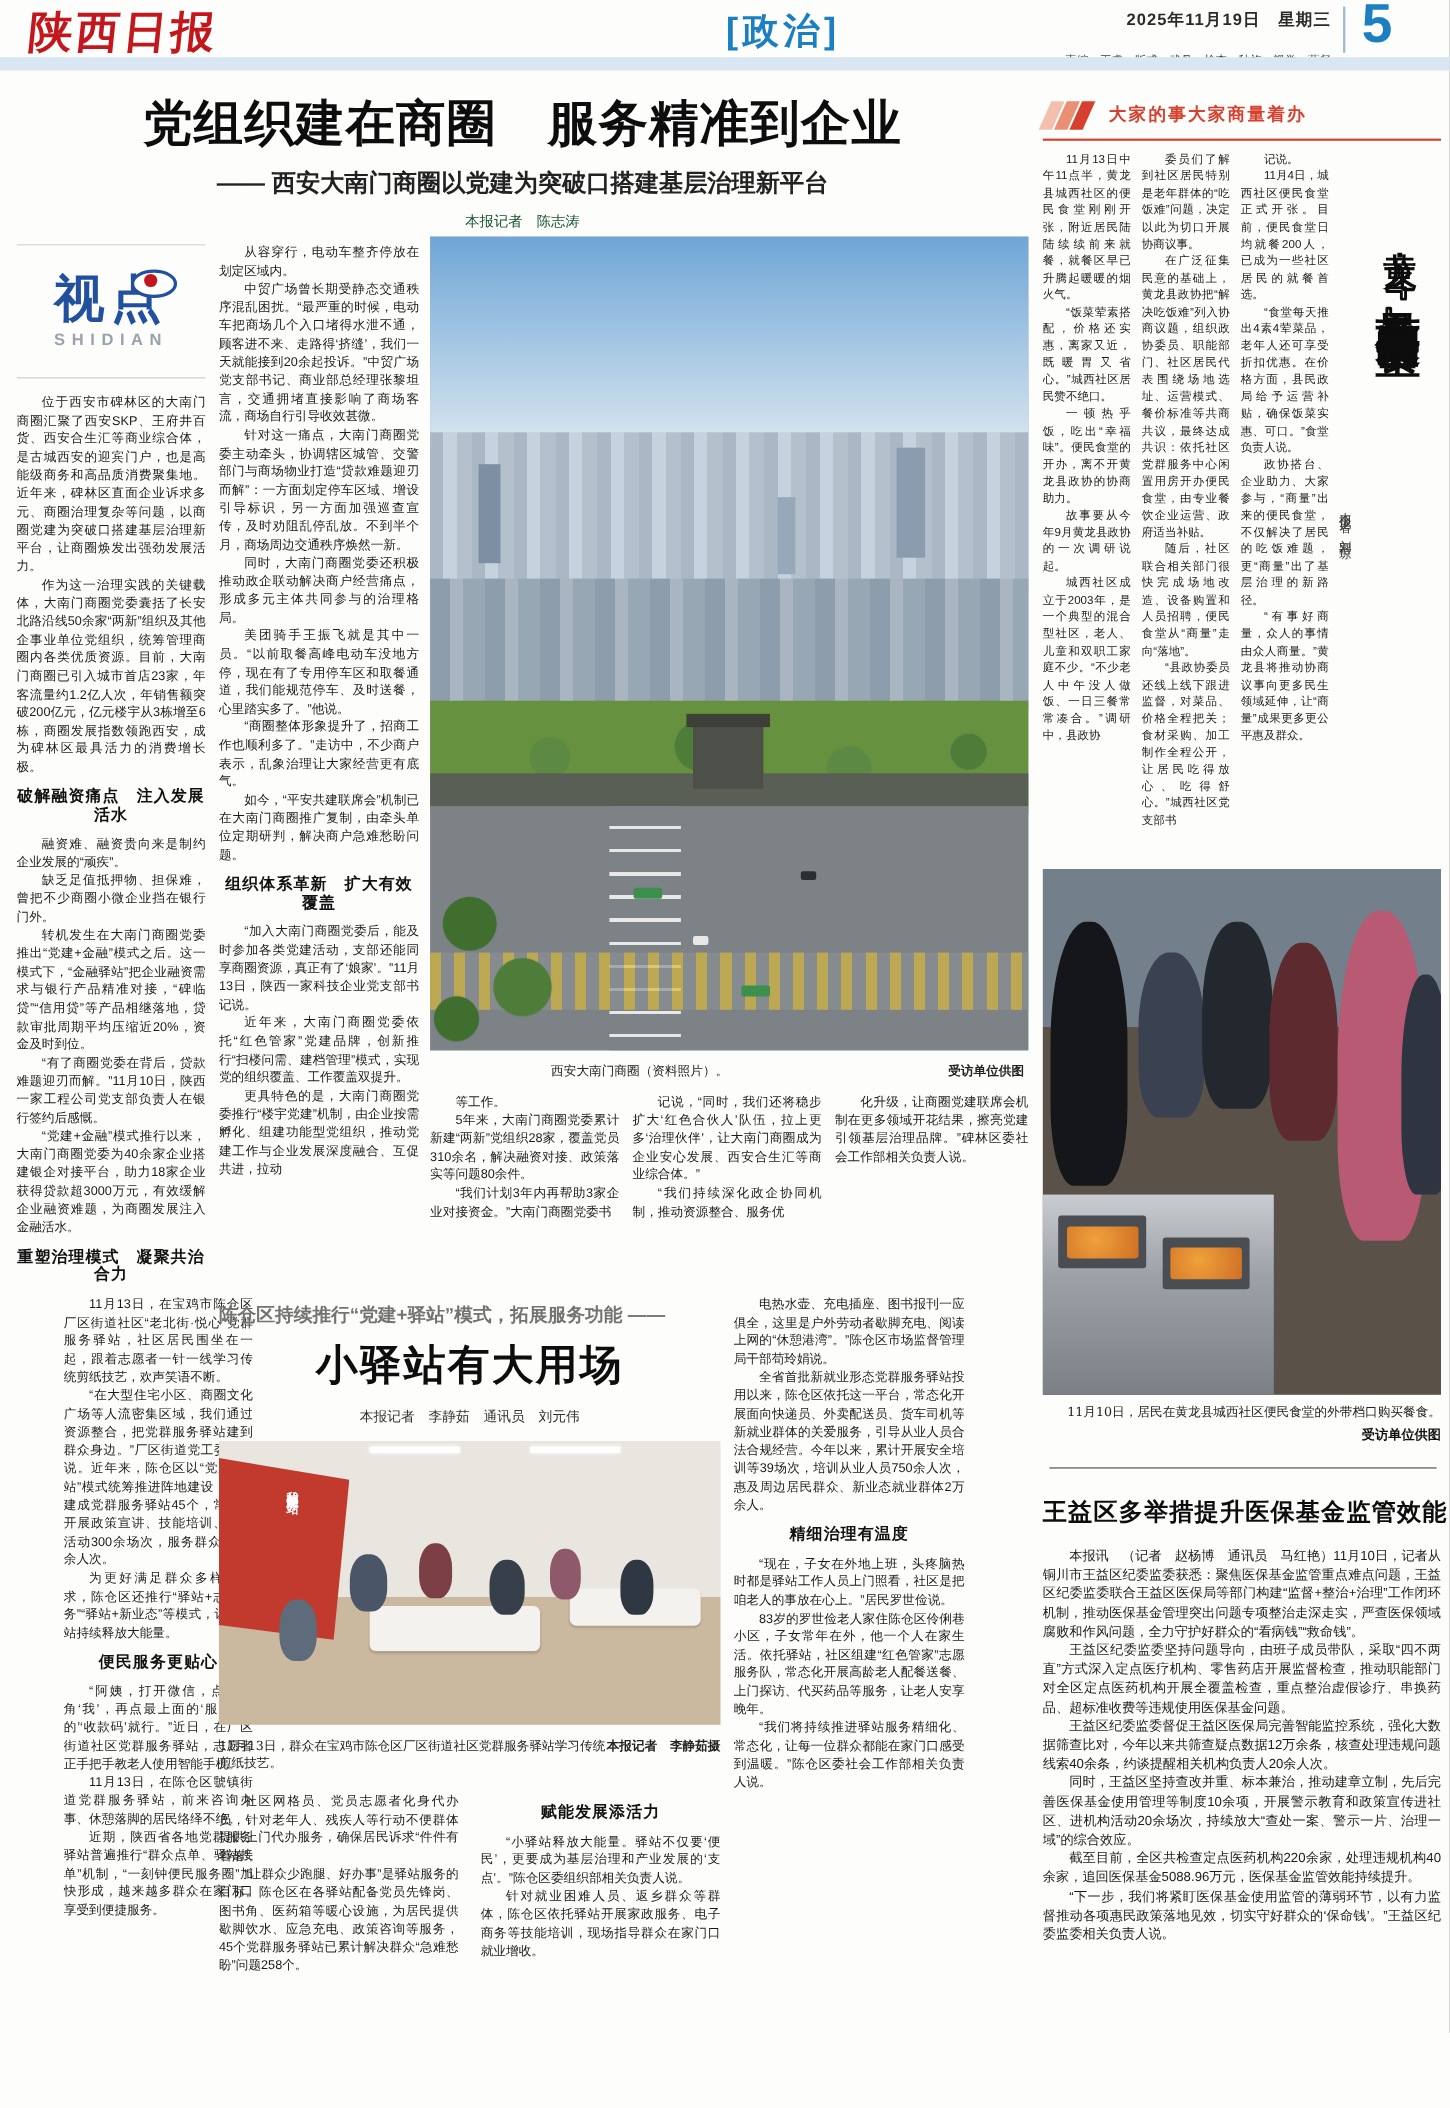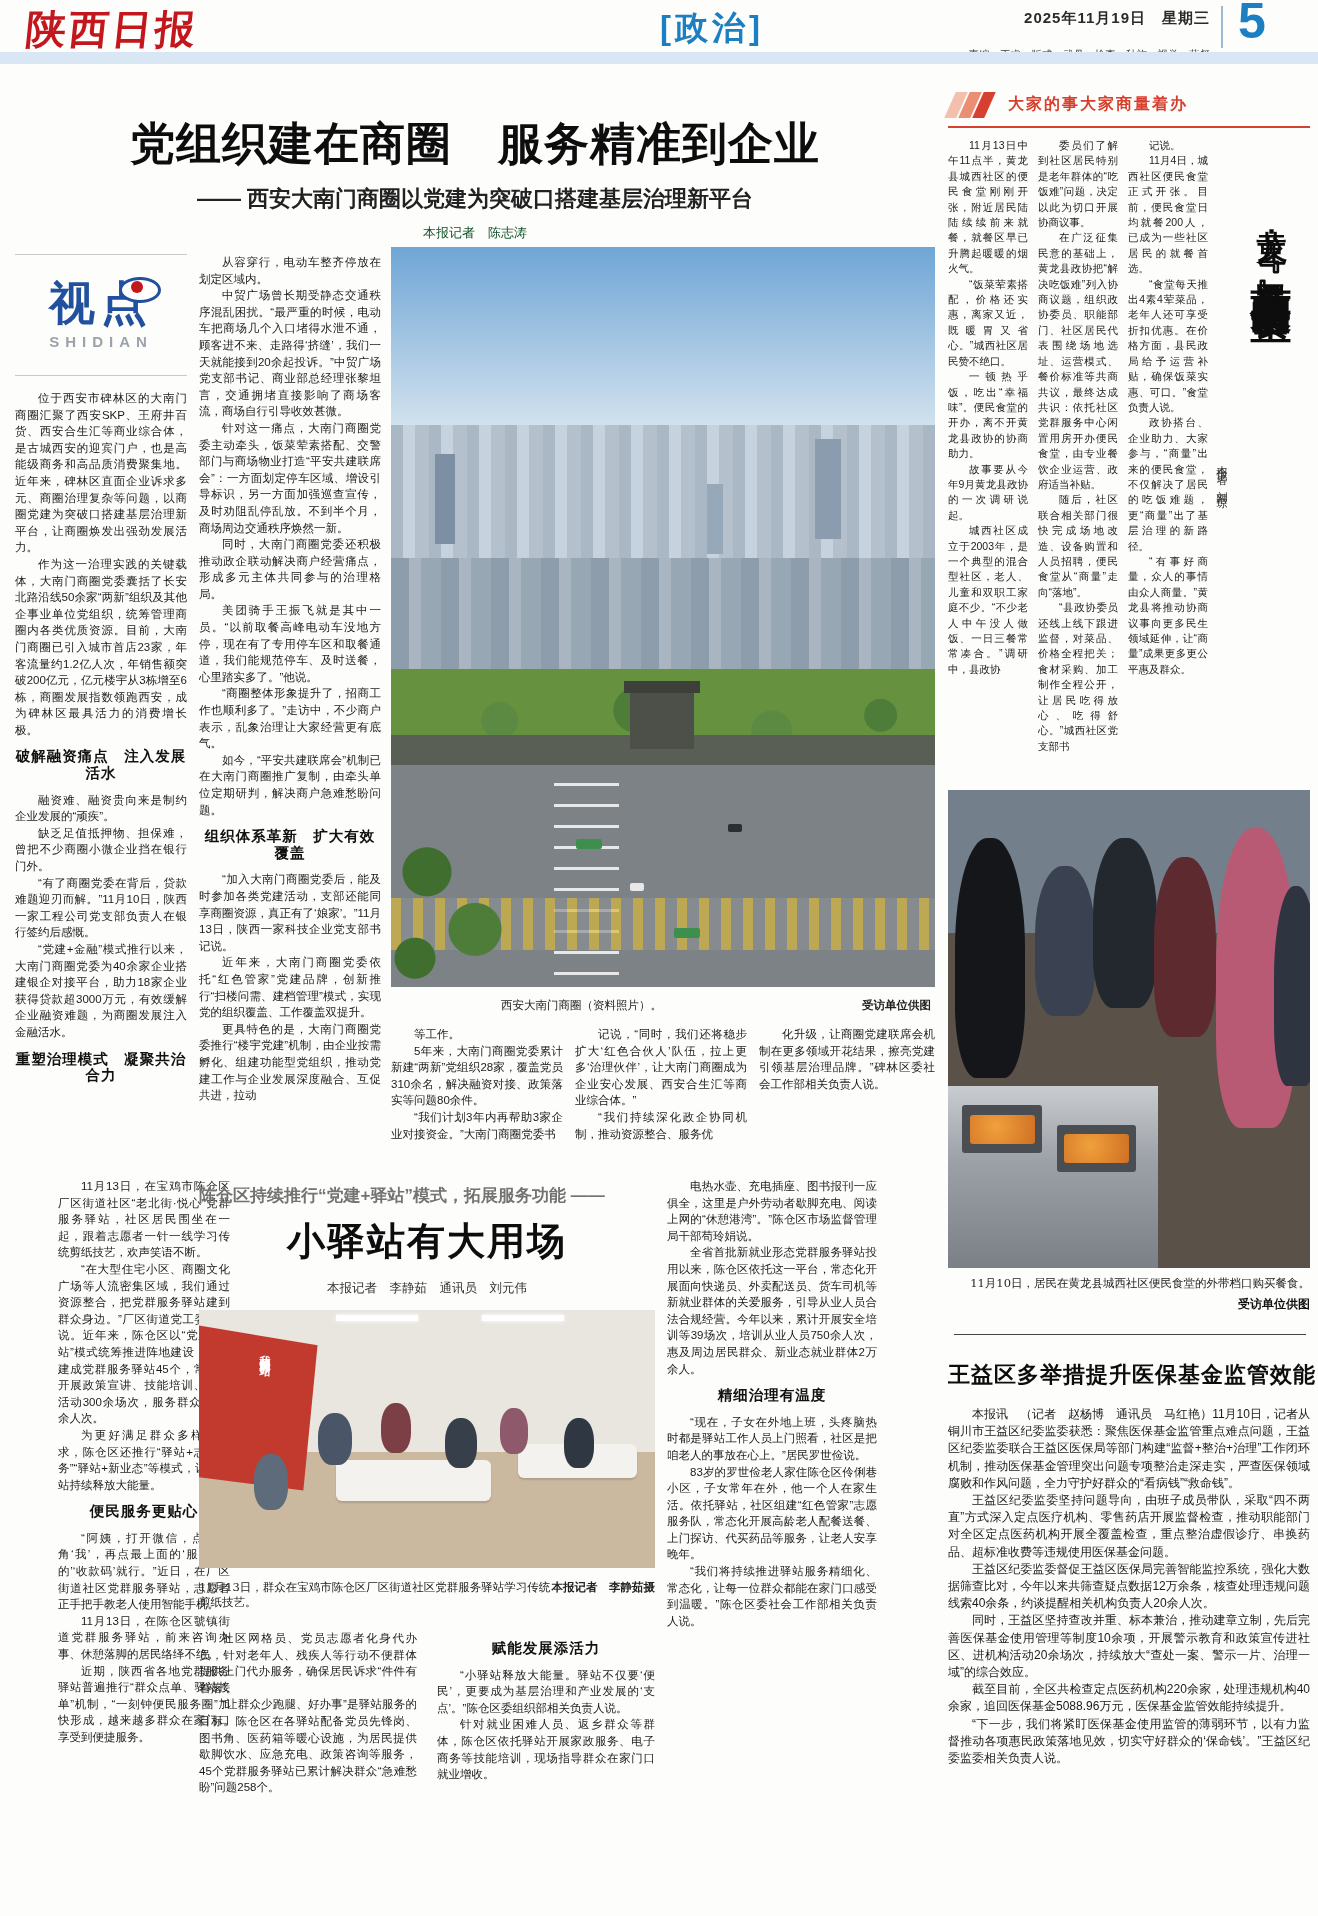--- a/index.html
+++ b/index.html
@@ -14,21 +14,21 @@
   .dateline{font-size:15px;font-weight:bold;color:#2a2a2a;letter-spacing:1px;}
   .staffline{font-size:10.5px;color:#3a3a3a;margin-top:20px;}
   .mast-divider{position:absolute;left:1221px;top:6px;width:2px;height:42px;background:#9db9d2;}
   .page-number{position:absolute;left:1238px;top:-8px;font-size:50px;font-weight:800;color:#1b7fc1;}
   .mast-band{position:absolute;left:0;top:52px;width:1318px;height:12px;background:#d9e7f4;}
   
   .para{margin:0;text-indent:2em;text-align:justify;}
   .col-subhead{font-weight:800;text-align:center;font-size:14.5px;letter-spacing:1px;margin:10px 0;color:#111;}
   .col{overflow:hidden;}
   
-  .main-article{position:absolute;left:15px;top:82px;width:920px;height:1086px;margin-top:32px;}
+  .main-article{position:absolute;left:15px;top:82px;width:920px;height:1086px;}
   .main-headline{position:absolute;left:0;top:0;width:920px;text-align:center;font-size:45px;font-weight:800;
       color:#0d0d0d;letter-spacing:1px;white-space:nowrap;}
   .main-dek{position:absolute;left:0;top:70px;width:920px;text-align:center;font-size:22px;font-weight:600;color:#222;}
   .main-byline{position:absolute;left:0;top:110px;width:920px;text-align:center;font-size:13px;color:#14532d;}
   .m-col{position:absolute;top:140px;height:946px;font-size:11.5px;line-height:16.6px;}
   .m-col1{left:0;width:172px;}
   .m-col2{left:184px;width:182px;}
   
   .sd-box{position:relative;width:172px;height:120px;margin-bottom:14px;border-top:1px solid #c9c9c9;border-bottom:1px solid #c9c9c9;
       display:flex;flex-direction:column;align-items:center;justify-content:center;}
@@ -156,30 +156,31 @@
             <i></i>
           </div>
         <div class="sd-en">SHIDIAN</div>
       </div>
       <div>
           <p class="para">位于西安市碑林区的大南门商圈汇聚了西安SKP、王府井百货、西安合生汇等商业综合体，是古城西安的迎宾门户，也是高能级商务和高品质消费聚集地。近年来，碑林区直面企业诉求多元、商圈治理复杂等问题，以商圈党建为突破口搭建基层治理新平台，让商圈焕发出强劲发展活力。</p>
           <p class="para">作为这一治理实践的关键载体，大南门商圈党委囊括了长安北路沿线50余家“两新”组织及其他企事业单位党组织，统筹管理商圈内各类优质资源。目前，大南门商圈已引入城市首店23家，年客流量约1.2亿人次，年销售额突破200亿元，亿元楼宇从3栋增至6栋，商圈发展指数领跑西安，成为碑林区最具活力的消费增长极。</p>
           <div class="col-subhead">破解融资痛点　注入发展活水</div>
           <p class="para">融资难、融资贵向来是制约企业发展的“顽疾”。</p>
           <p class="para">缺乏足值抵押物、担保难，曾把不少商圈小微企业挡在银行门外。</p>
+          <p class="para">转机发生在大南门商圈党委推出“党建+金融”模式之后。这一模式下，“金融驿站”把企业融资需求与银行产品精准对接，“碑临贷”“信用贷”等产品相继落地，贷款审批周期平均压缩近20%，资金及时到位。</p>
           <p class="para">“有了商圈党委在背后，贷款难题迎刃而解。”11月10日，陕西一家工程公司党支部负责人在银行签约后感慨。</p>
           <p class="para">“党建+金融”模式推行以来，大南门商圈党委为40余家企业搭建银企对接平台，助力18家企业获得贷款超3000万元，有效缓解企业融资难题，为商圈发展注入金融活水。</p>
           <div class="col-subhead">重塑治理模式　凝聚共治合力</div>
         </div>
     </div>
 
     <div class="m-col m-col2 col">
         <p class="para">从容穿行，电动车整齐停放在划定区域内。</p>
         <p class="para">中贸广场曾长期受静态交通秩序混乱困扰。“最严重的时候，电动车把商场几个入口堵得水泄不通，顾客进不来、走路得‘挤缝’，我们一天就能接到20余起投诉。”中贸广场党支部书记、商业部总经理张黎坦言，交通拥堵直接影响了商场客流，商场自行引导收效甚微。</p>
-        <p class="para">针对这一痛点，大南门商圈党委主动牵头，饭菜荤素搭配、交警部门与商场物业打造“平安共建联席会”：一方面划定停车区域、增设引导标识，另一方面加强巡查宣传，及时劝阻乱停乱放。不到半个月，商场周边交通秩序焕然一新。</p>
+        <p class="para">针对这一痛点，大南门商圈党委主动牵头，协调辖区城管、交警部门与商场物业打造“贷款难题迎刃而解”：一方面划定停车区域、增设引导标识，另一方面加强巡查宣传，及时劝阻乱停乱放。不到半个月，商场周边交通秩序焕然一新。</p>
         <p class="para">同时，大南门商圈党委还积极推动政企联动解决商户经营痛点，形成多元主体共同参与的治理格局。</p>
         <p class="para">美团骑手王振飞就是其中一员。“以前取餐高峰电动车没地方停，现在有了专用停车区和取餐通道，我们能规范停车、及时送餐，心里踏实多了。”他说。</p>
         <p class="para">“商圈整体形象提升了，招商工作也顺利多了。”走访中，不少商户表示，乱象治理让大家经营更有底气。</p>
         <p class="para">如今，“平安共建联席会”机制已在大南门商圈推广复制，由牵头单位定期研判，解决商户急难愁盼问题。</p>
         <div class="col-subhead">组织体系革新　扩大有效覆盖</div>
         <p class="para">“加入大南门商圈党委后，能及时参加各类党建活动，支部还能同享商圈资源，真正有了‘娘家’。”11月13日，陕西一家科技企业党支部书记说。</p>
         <p class="para">近年来，大南门商圈党委依托“红色管家”党建品牌，创新推行“扫楼问需、建档管理”模式，实现党的组织覆盖、工作覆盖双提升。</p>
         <p class="para">更具特色的是，大南门商圈党委推行“楼宇党建”机制，由企业按需孵化、组建功能型党组织，推动党建工作与企业发展深度融合、互促共进，拉动</p>
       </div>
 

